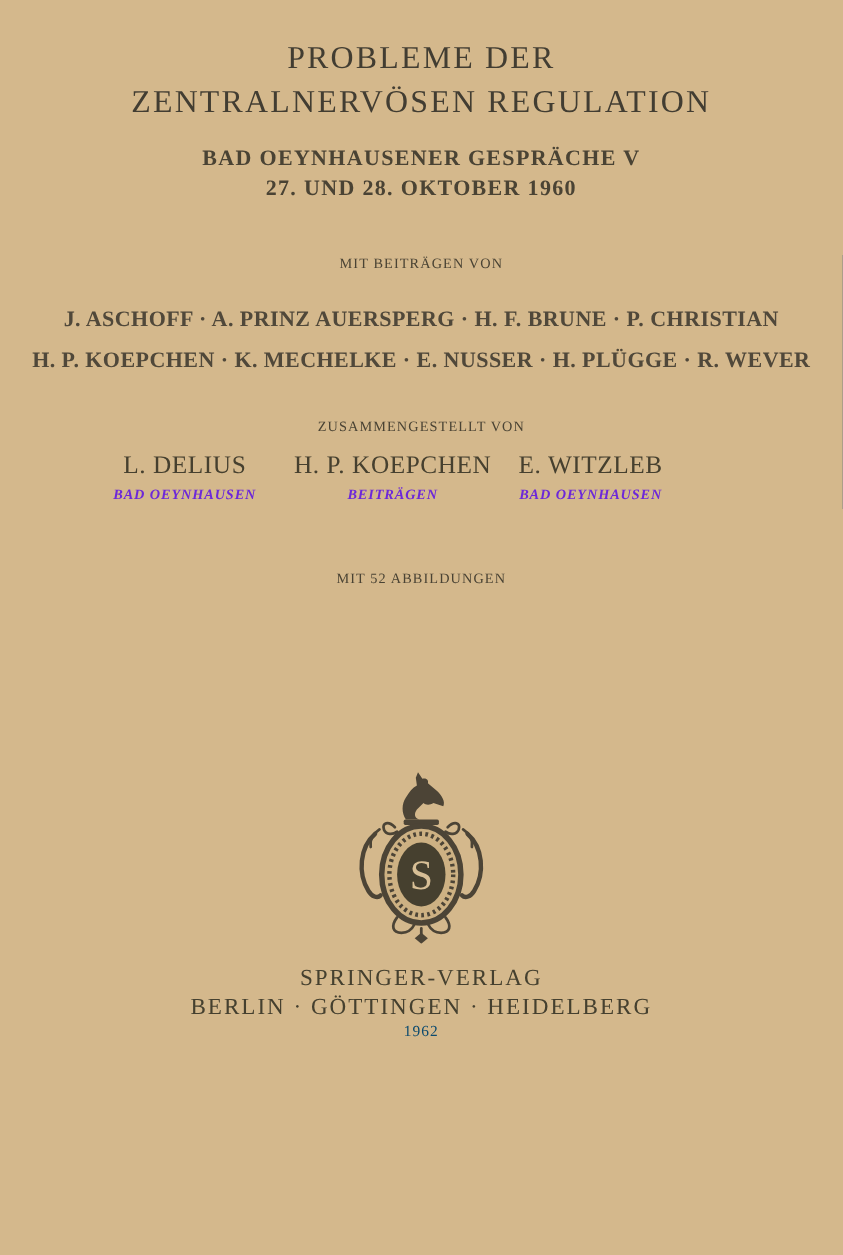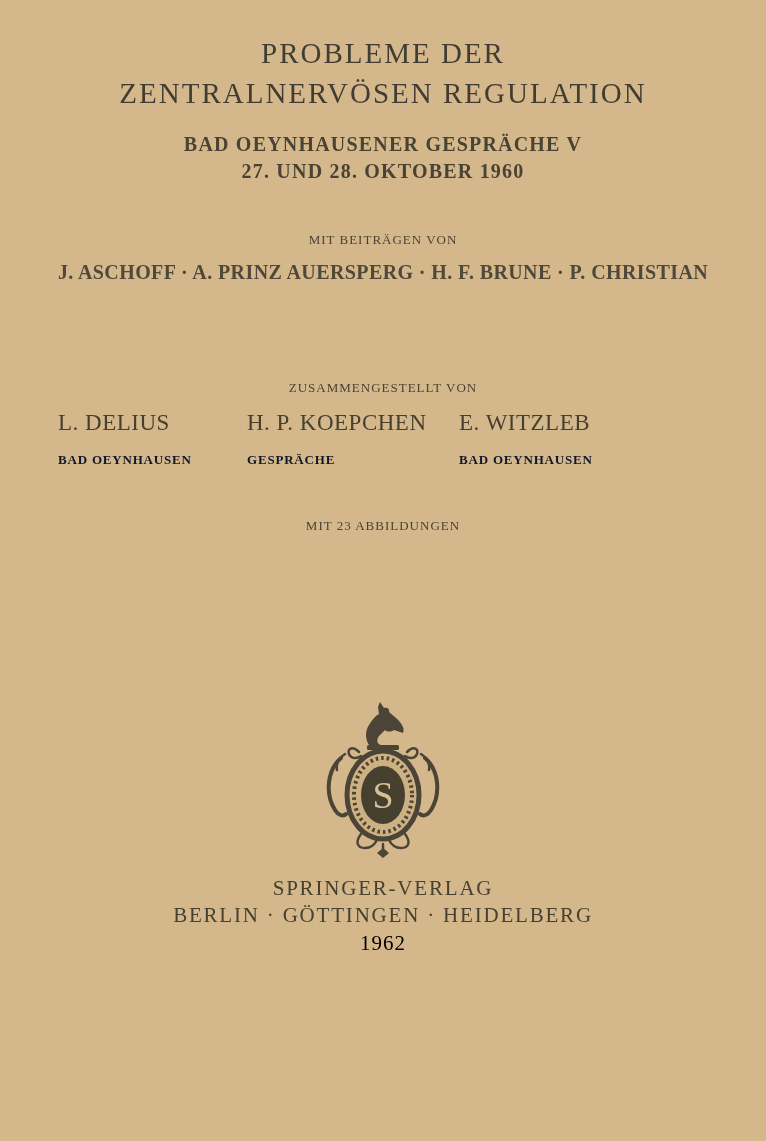--- a/index.html
+++ b/index.html
@@ -44,44 +44,45 @@
   .contrib-line {
     font-size: 20px;
     font-weight: bold;
     letter-spacing: 0.4px;
     line-height: 28px;
     color: #50483a;
   }
   .editor-col {
     position: absolute;
     width: 220px;
-    text-align: left;
+    text-align: center;
     white-space: nowrap;
   }
   .editor-name {
     font-size: 23px;
     letter-spacing: 0.5px;
     color: #46402f;
   }
   .editor-city {
-    margin-top: 16px;
+    margin-top: 6px;
     font-size: 13px;
     font-weight: bold;
     letter-spacing: 0.8px;
-    color: #0f172a;
+    color: #6d28d9;
+    font-style: italic;
   }
   .publisher-line {
     font-size: 21px;
     letter-spacing: 1.8px;
     color: #45402f;
   }
   .year-line {
-    font-size: 21px;
+    font-size: 14px;
     letter-spacing: 1px;
-    color: #000000;
+    color: #0c4a6e;
   }
   .logo-box {
     position: absolute;
     left: 321px;
     top: 698px;
     width: 124px;
     height: 156px;
   }
 </style>
 </head>
@@ -89,38 +90,39 @@
 
 <div class="page">
 
   <div class="line title-line" style="top:37px">PROBLEME DER</div>
   <div class="line title-line" style="top:77px">ZENTRALNERVÖSEN REGULATION</div>
 
   <div class="line subtitle-line" style="top:133px">BAD OEYNHAUSENER GESPRÄCHE V</div>
   <div class="line subtitle-line" style="top:160px">27. UND 28. OKTOBER 1960</div>
 
   <div class="line small-label" style="top:232px">MIT BEITRÄGEN VON</div>
-  <div class="line contrib-line" style="top:258px">J. ASCHOFF · A. PRINZ AUERSPERG · H. F. BRUNE · P. CHRISTIAN</div>
+  <div class="line contrib-line" style="top:276px">J. ASCHOFF · A. PRINZ AUERSPERG · H. F. BRUNE · P. CHRISTIAN</div>
+  <div class="line contrib-line" style="top:314px">H. P. KOEPCHEN · K. MECHELKE · E. NUSSER · H. PLÜGGE · R. WEVER</div>
 
   <div class="line small-label" style="top:380px">ZUSAMMENGESTELLT VON</div>
 
   <div class="editor-col" style="left:58px; top:410px">
     <div class="editor-name">L. DELIUS</div>
     <div class="editor-city">BAD OEYNHAUSEN</div>
   </div>
   <div class="editor-col" style="left:247px; top:410px">
     <div class="editor-name">H. P. KOEPCHEN</div>
-    <div class="editor-city">GESPRÄCHE</div>
+    <div class="editor-city">BEITRÄGEN</div>
   </div>
-  <div class="editor-col" style="left:459px; top:410px">
+  <div class="editor-col" style="left:427px; top:410px">
     <div class="editor-name">E. WITZLEB</div>
     <div class="editor-city">BAD OEYNHAUSEN</div>
   </div>
 
-  <div class="line small-label" style="top:518px">MIT 23 ABBILDUNGEN</div>
+  <div class="line small-label" style="top:518px">MIT 52 ABBILDUNGEN</div>
 
   <div class="logo-box">
     <svg viewBox="0 0 124 160" width="124" height="160">
       <g stroke="#4c4436" fill="none" stroke-width="2.5" stroke-linecap="round">
 
         <path d="M20,60 C6,72 4,96 14,112 C17,117 22,119 25,116" stroke-width="4"></path>
         <path d="M104,60 C118,72 120,96 110,112 C107,117 102,119 99,116" stroke-width="4"></path>
         <path d="M24,56 C18,60 15,66 16,72"></path>
         <path d="M100,56 C106,60 109,66 108,72"></path>
 

